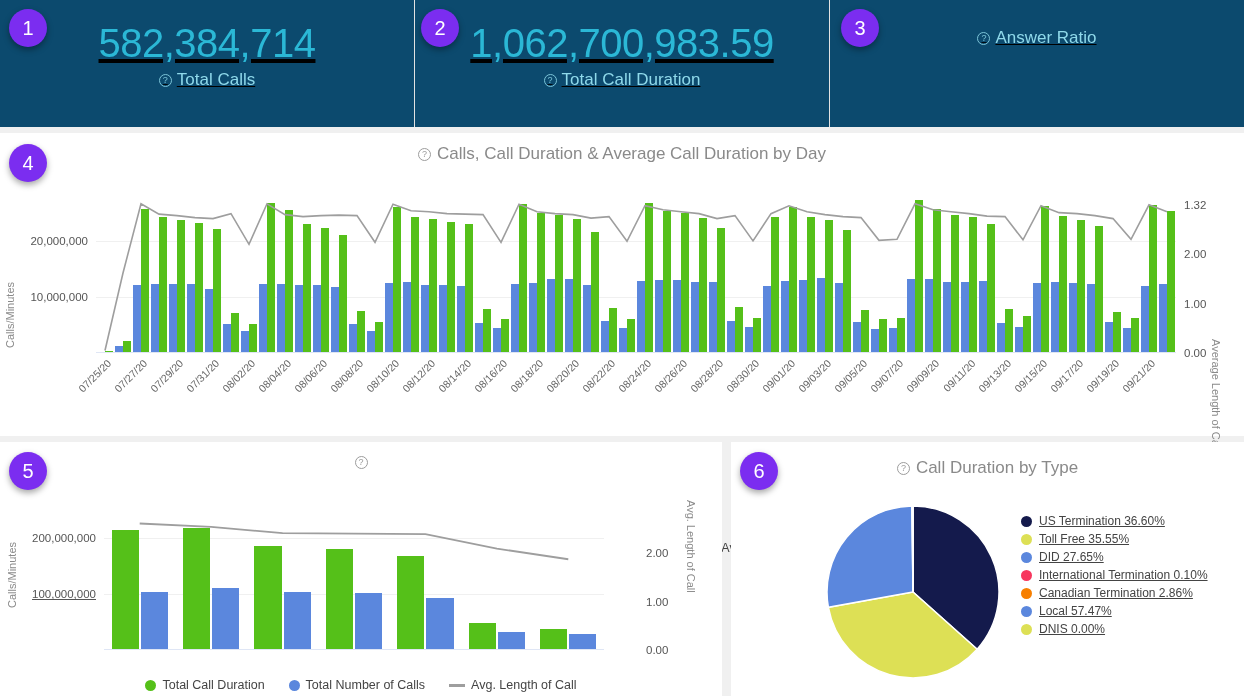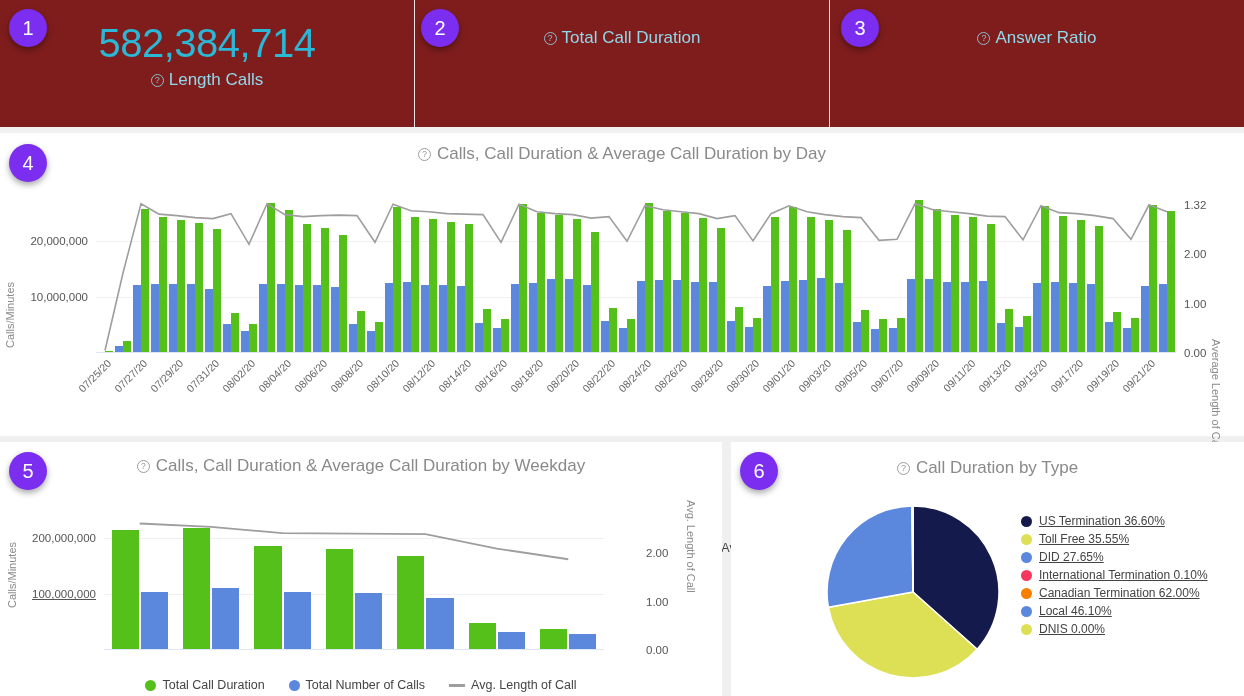--- a/index.html
+++ b/index.html
@@ -21,21 +21,21 @@
     font-weight:400;
     display:flex; align-items:center; justify-content:center;
     box-shadow:0 3px 6px rgba(0,0,0,0.35);
     z-index:40;
     font-family:"Liberation Sans", sans-serif;
   }
 
   
   .kpi-row {
     position:absolute; left:0; top:0; width:1244px; height:127px;
-    display:flex; background:#7f1d1d;
+    display:flex; background:#0c4a6e;text-decoration:underline;
   }
   .kpi {
     flex:1 1 0; height:100%;
     display:flex; flex-direction:column;
     align-items:center; justify-content:flex-start;
     padding-top:22px;
     position:relative;
   }
   .kpi + .kpi { border-left:1px solid #e2e2e2; }
   .kpi-value {
@@ -145,24 +145,25 @@
   .pl-text { flex:1 1 auto;text-decoration:underline; }
 </style>
 </head>
 <body>
 
 <div class="kpi-row">
   <div class="kpi">
     <div class="kpi-value">582,384,714</div>
     <div class="kpi-label">
       <span class="qmark">?</span>
-      <span>Length Calls</span>
+      <span>Total Calls</span>
     </div>
   </div>
   <div class="kpi">
+    <div class="kpi-value">1,062,700,983.59</div>
     <div class="kpi-label">
       <span class="qmark">?</span>
       <span>Total Call Duration</span>
     </div>
   </div>
   <div class="kpi">
     <div class="kpi-label">
       <span class="qmark">?</span>
       <span>Answer Ratio</span>
     </div>
@@ -491,21 +492,20 @@
         <span class="swatch line" style="background: rgb(158, 158, 158);"></span>
         <span>Average Length of Call</span>
       </div>
     </div>
 </div>
 <div class="badge" style="left:9px; top:144px;">4</div>
 
 <div class="panel" id="panel-weekday">
   <div class="panel-title">
     <span class="qmark">?</span>
-    <span>Calls, Call Duration &amp; Average Call Duration by Weekday</span>
   </div>
 
   <div id="wk-yticks">
       <div class="ytick" style="right: 626px; top: 152px; text-decoration: underline;">100,000,000</div>
       <div class="ytick" style="right: 626px; top: 96px;">200,000,000</div>
     </div>
   <div id="wk-y2ticks">
       <div class="ytick-r" style="left: 646px; top: 208px;">0.00</div>
       <div class="ytick-r" style="left: 646px; top: 159.724px;">1.00</div>
       <div class="ytick-r" style="left: 646px; top: 111.448px;">2.00</div>
@@ -596,25 +596,25 @@
       <div class="pl-item">
         <span class="pl-dot" style="background: rgb(91, 135, 221);"></span>
         <span class="pl-text">DID 27.65%</span>
       </div>
       <div class="pl-item">
         <span class="pl-dot" style="background: rgb(247, 55, 94);"></span>
         <span class="pl-text">International Termination 0.10%</span>
       </div>
       <div class="pl-item">
         <span class="pl-dot" style="background: rgb(247, 127, 0);"></span>
-        <span class="pl-text">Canadian Termination 62.00%</span>
+        <span class="pl-text">Canadian Termination 2.86%</span>
       </div>
       <div class="pl-item">
         <span class="pl-dot" style="background: rgb(91, 135, 221);"></span>
-        <span class="pl-text">Local 46.10%</span>
+        <span class="pl-text">Local 57.47%</span>
       </div>
       <div class="pl-item">
         <span class="pl-dot" style="background: rgb(221, 224, 85);"></span>
         <span class="pl-text">DNIS 0.00%</span>
       </div>
     </div>
 </div>
 <div class="badge" style="left:740px; top:452px;">6</div>
 
 </body></html>

